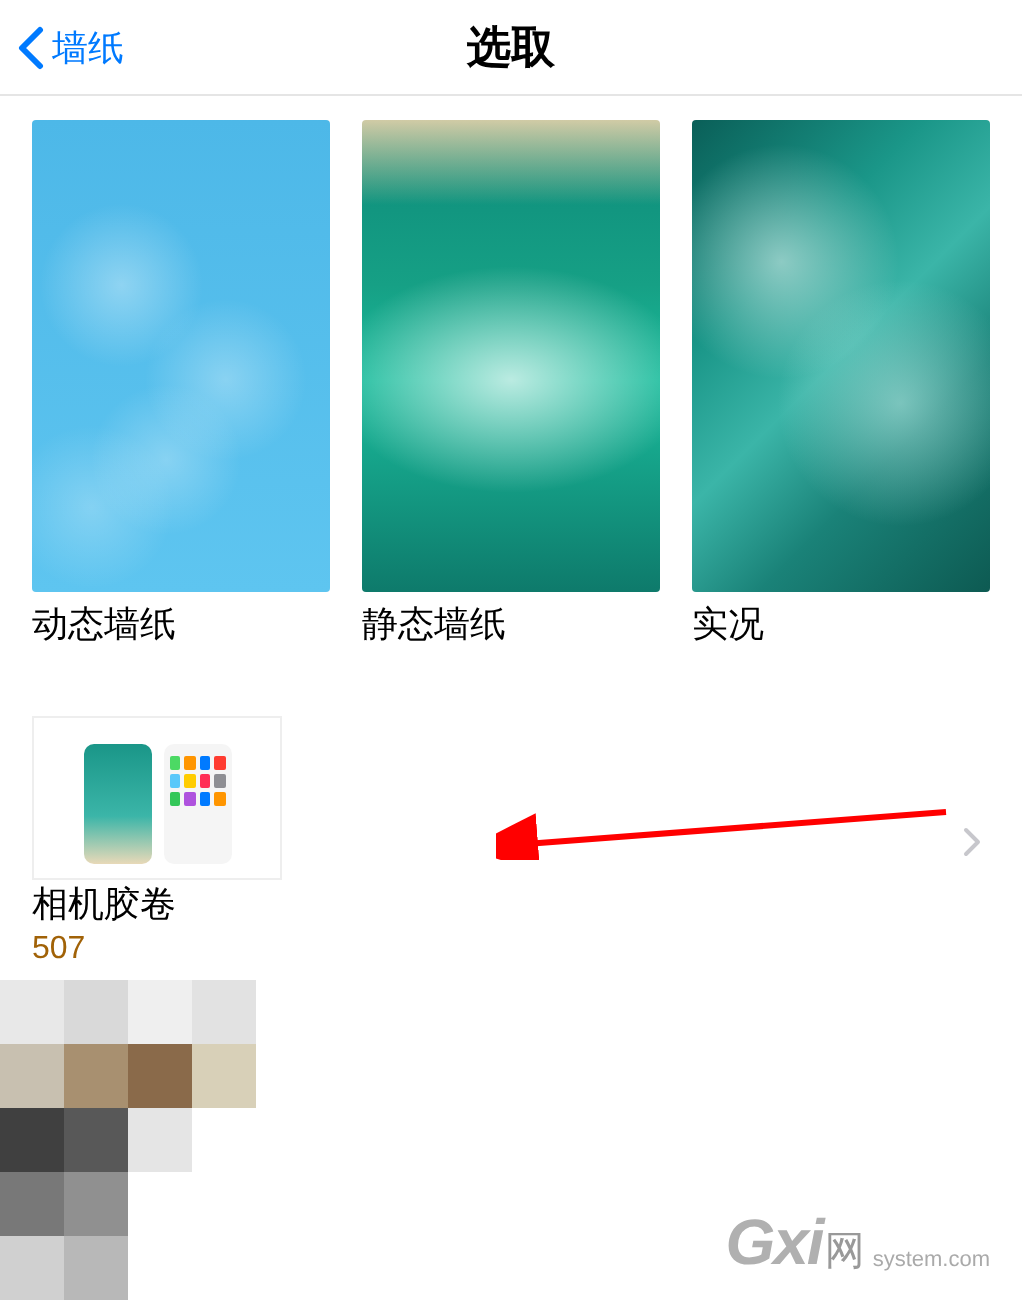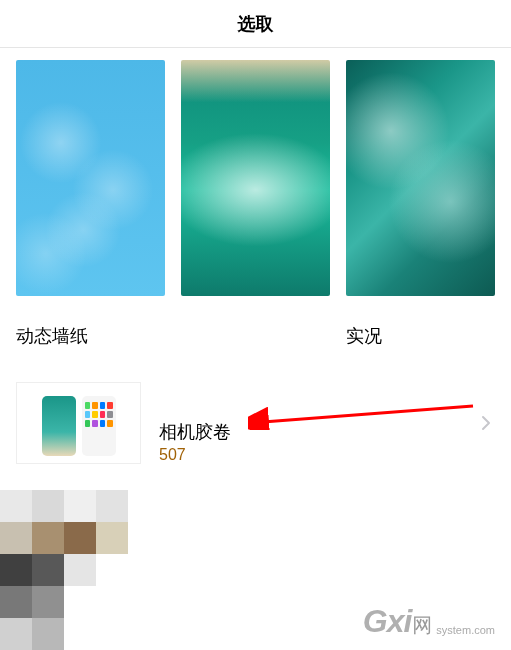--- a/index.html
+++ b/index.html
@@ -32,21 +32,21 @@
     }
     .chevron-left {
       width: 14px;
       height: 22px;
       margin-right: 4px;
     }
     .header-title {
       position: absolute;
       left: 50%;
       transform: translateX(-50%);
-      font-size: 18px;
+      font-size: 22px;
       font-weight: 600;
       color: #000;
     }
     .categories {
       display: flex;
       padding: 12px 16px 0 16px;
       gap: 16px;
     }
     .category {
       flex: 1;
@@ -73,31 +73,32 @@
         radial-gradient(ellipse 150% 60% at 50% 55%, rgba(255,255,255,0.7) 0%, rgba(255,255,255,0) 40%),
         linear-gradient(180deg, #0d8a7a 0%, #16a085 35%, #1abc9c 55%, #0e7a6b 100%);
     }
     .thumb-live {
       background:
         radial-gradient(circle at 30% 30%, rgba(255,255,255,0.5) 0%, rgba(255,255,255,0) 30%),
         radial-gradient(circle at 70% 60%, rgba(180,230,225,0.6) 0%, rgba(180,230,225,0) 35%),
         linear-gradient(135deg, #0a5f58 0%, #1a9688 30%, #3bb5a8 50%, #1a8278 70%, #0d5a52 100%);
     }
     .category-label {
-      margin-top: 28px;
+      margin-top: 4px;
       font-size: 18px;
       color: #000;
     }
     .album-row {
       display: flex;
-      align-items: flex-end;
+      align-items: flex-start;
       padding: 8px 16px;
       margin-top: 26px;
       position: relative;
       cursor: pointer;
+      flex-direction: column;
     }
     .album-thumb {
       width: 125px;
       height: 82px;
       background: #fff;
       border: 1px solid #eee;
       margin-right: 18px;
       position: relative;
       display: flex;
       align-items: center;
@@ -202,30 +203,37 @@
       color: #aaa;
       align-self: flex-end;
       margin-bottom: 4px;
       margin-left: 2px;
     }
   </style>
 </head>
 <body>
 
 <div class="header">
+  <div class="back-btn">
+    <svg class="chevron-left" viewBox="0 0 14 22">
+      <polyline points="12,2 3,11 12,20" fill="none" stroke="#007aff" stroke-width="3" stroke-linecap="round" stroke-linejoin="round"></polyline>
+    </svg>
+    <span>墙纸</span>
+  </div>
   <div class="header-title">选取</div>
 </div>
 
 <div class="categories">
   <div class="category">
     <div class="thumb thumb-dynamic"></div>
     <div class="category-label">动态墙纸</div>
   </div>
   <div class="category">
     <div class="thumb thumb-static"></div>
+    <div class="category-label">静态墙纸</div>
   </div>
   <div class="category">
     <div class="thumb thumb-live"></div>
     <div class="category-label">实况</div>
   </div>
 </div>
 
 <div class="album-row">
   <div class="album-thumb">
     <div class="mini-phone left"></div>

